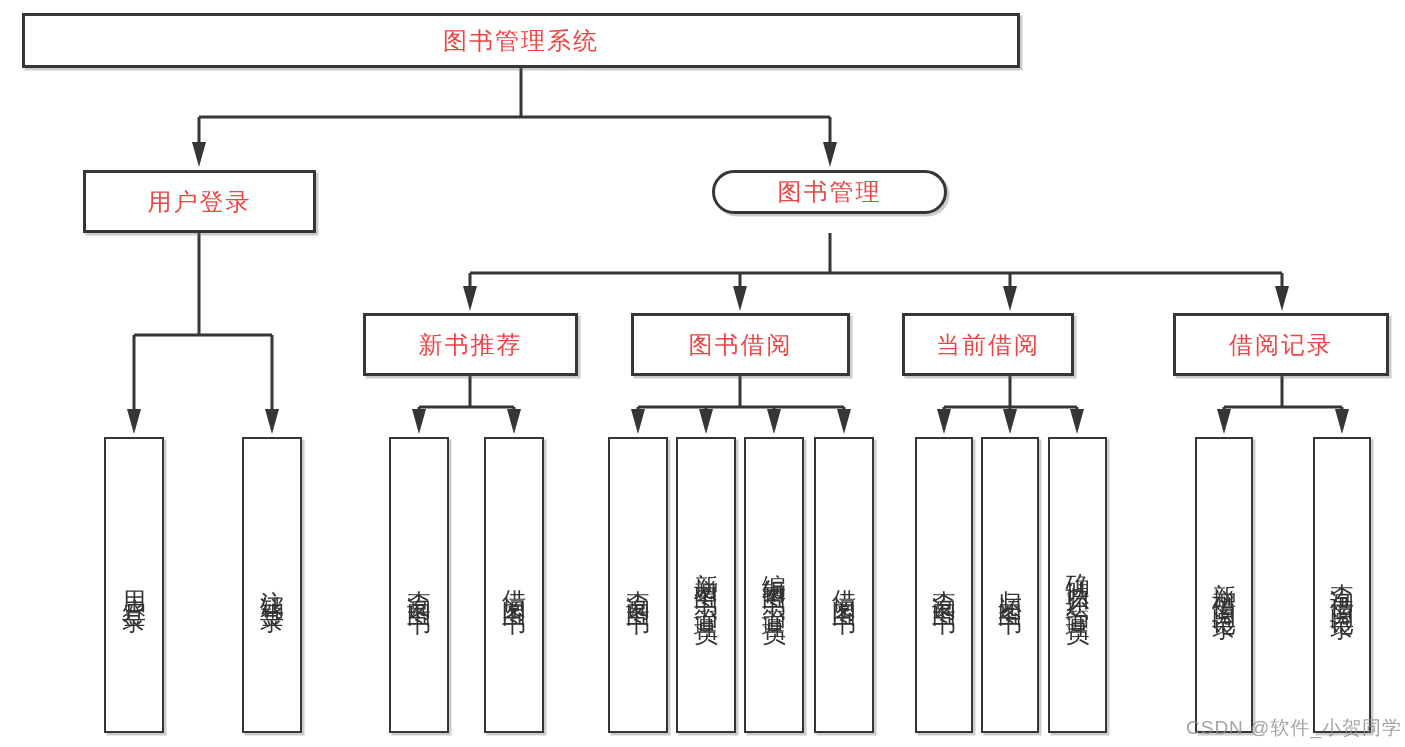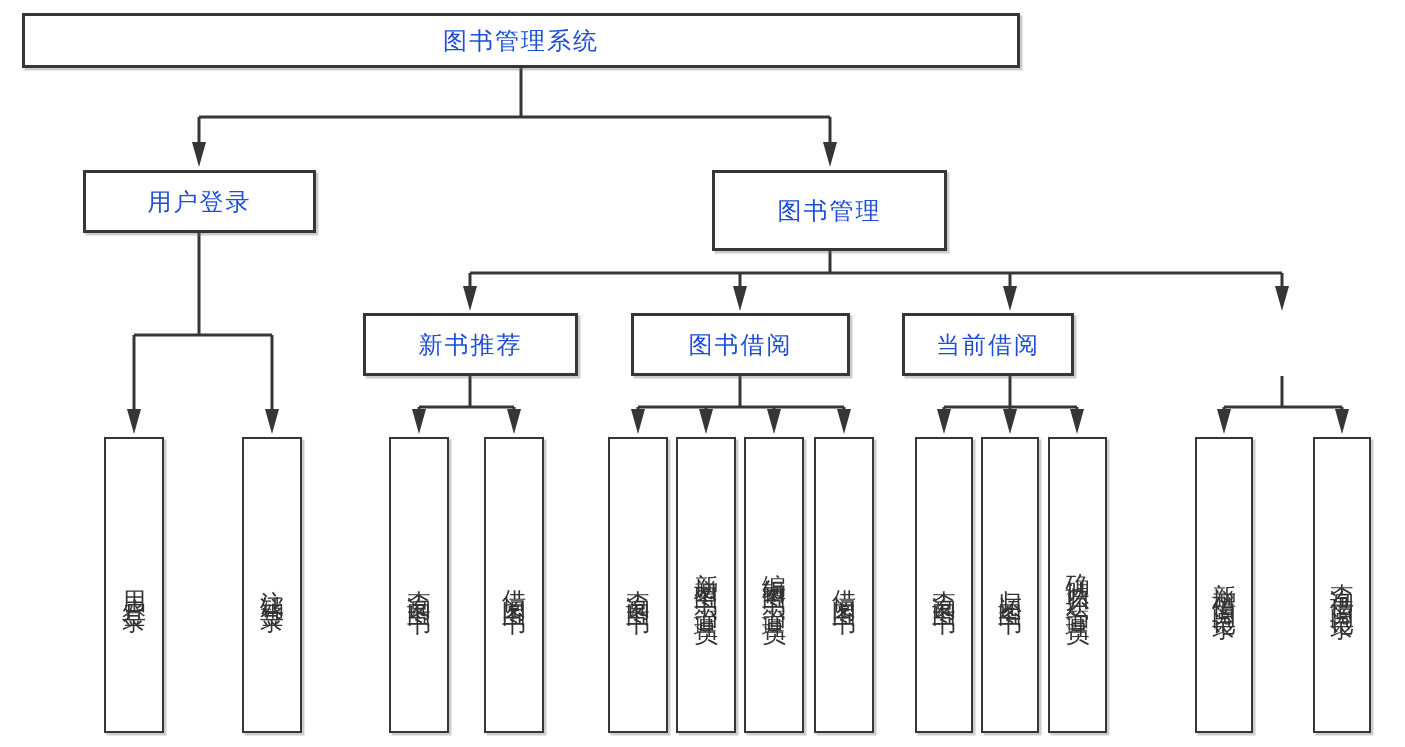--- a/index.html
+++ b/index.html
@@ -32,21 +32,21 @@
   }
   .vbox { border-width: 2.5px; }
   .vlabel {
     writing-mode: vertical-rl;
     text-orientation: mixed;
     font-size: 24px;
     letter-spacing: 7px;
     line-height: 1;
     color: #333333;
   }
-  .hlabel { color: #1d4ed8; }
+  .hlabel { color: #ef4444; }
   #watermark {
     position: absolute;
     left: 1186px;
     top: 715px;
     font-size: 19px;
     color: rgba(140,140,140,0.8);
     letter-spacing: 1px;
     white-space: nowrap;
     z-index: 5;
   }
@@ -87,32 +87,35 @@
              M1335,409 L1349,409 L1342,434 Z"></path>
   </svg>
 
   <div class="box" style="left:22px; top:13px; width:998px; height:55px;">
     <span class="hlabel">图书管理系统</span>
   </div>
 
   <div class="box" style="left:83px; top:170px; width:233px; height:63px;">
     <span class="hlabel">用户登录</span>
   </div>
-  <div class="box" style="left:712px; top:170px; width:235px; height:81px;">
+  <div class="box" style="left:712px; top:170px; width:235px; height:44px;border-radius:30px;">
     <span class="hlabel">图书管理</span>
   </div>
 
   <div class="box" style="left:631px; top:313px; width:219px; height:63px;">
     <span class="hlabel">图书借阅</span>
   </div>
   <div class="box" style="left:363px; top:313px; width:215px; height:63px;">
     <span class="hlabel">新书推荐</span>
   </div>
   <div class="box" style="left:902px; top:313px; width:172px; height:63px;">
     <span class="hlabel">当前借阅</span>
+  </div>
+  <div class="box" style="left:1173px; top:313px; width:216px; height:63px;">
+    <span class="hlabel">借阅记录</span>
   </div>
 
   <div class="box vbox" style="left:104px; top:437px; width:60px; height:296px;">
     <span class="vlabel">用户登录</span>
   </div>
   <div class="box vbox" style="left:242px; top:437px; width:60px; height:296px;">
     <span class="vlabel">注销登录</span>
   </div>
 
   <div class="box vbox" style="left:389px; top:437px; width:60px; height:296px;">
@@ -145,14 +148,15 @@
     <span class="vlabel">确认归还（管理员）</span>
   </div>
 
   <div class="box vbox" style="left:1195px; top:437px; width:58px; height:296px;">
     <span class="vlabel">新增借阅记录</span>
   </div>
   <div class="box vbox" style="left:1313px; top:437px; width:58px; height:296px;">
     <span class="vlabel">查询借阅记录</span>
   </div>
 
+  <div id="watermark">CSDN @软件_小贺同学</div>
 
 </div>
 
 </body></html>

